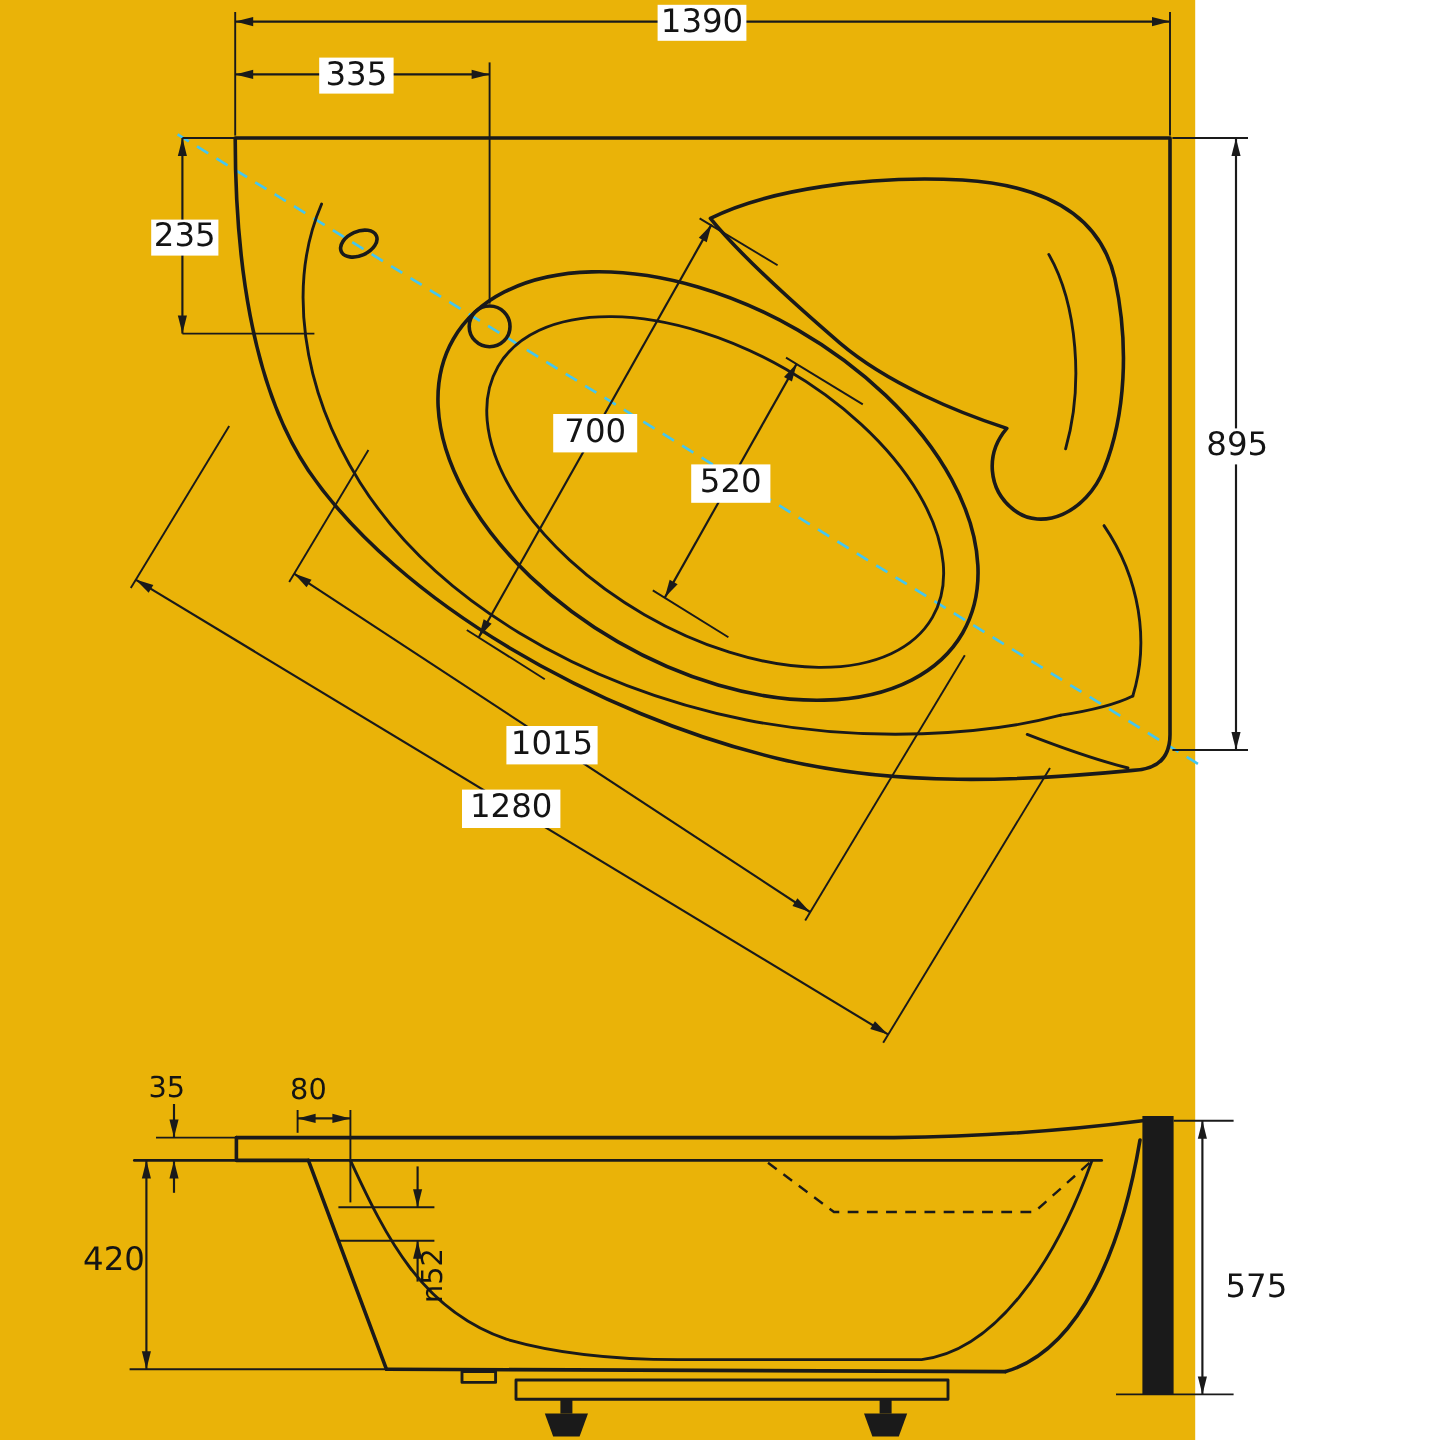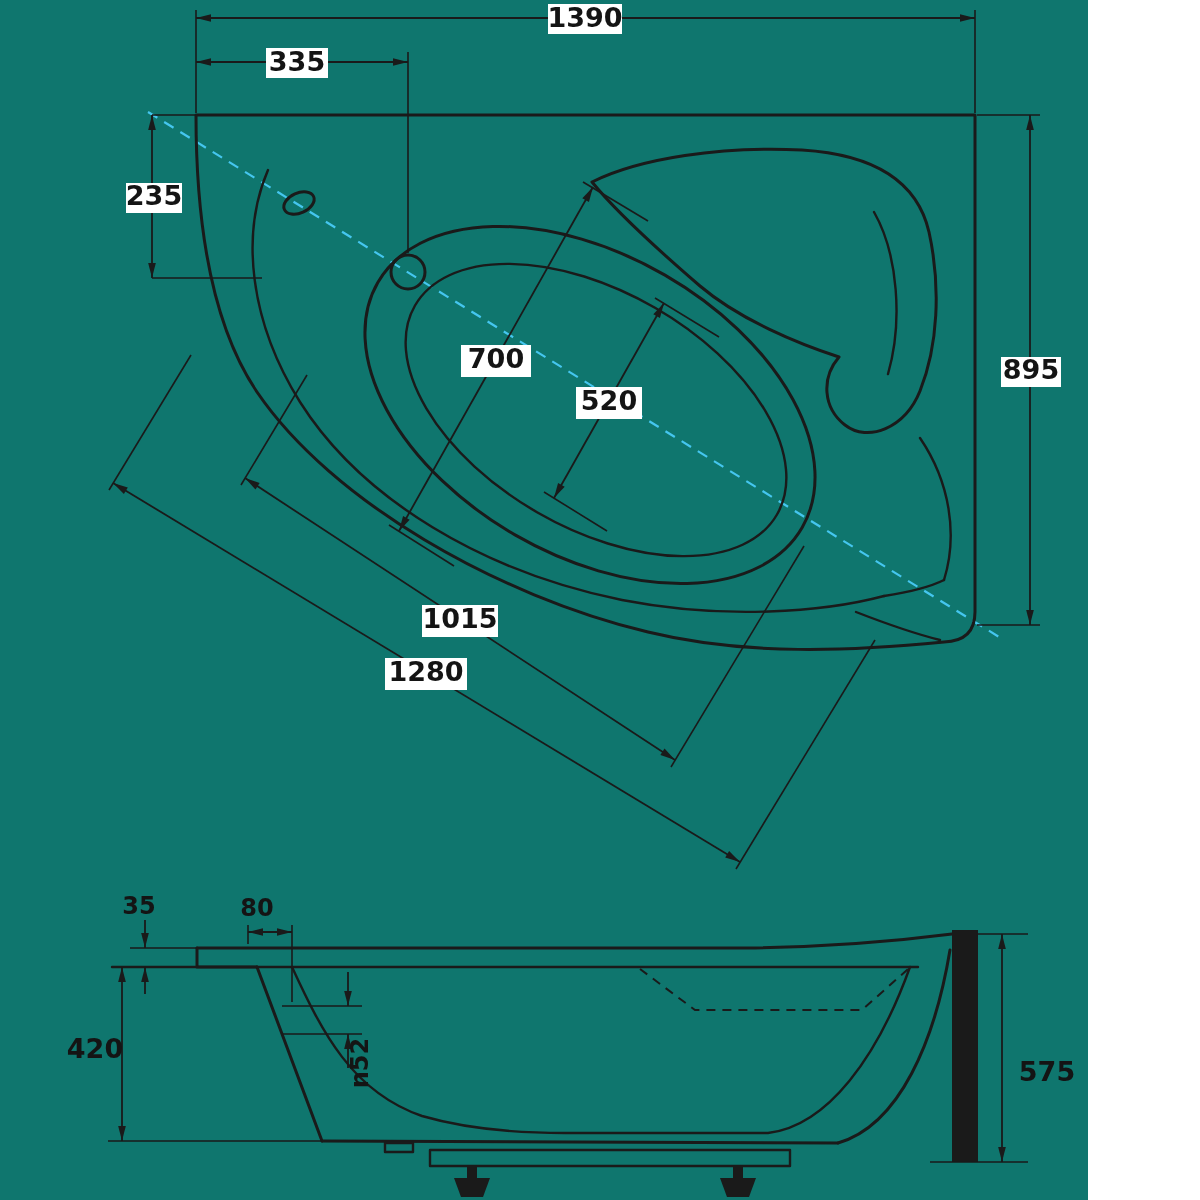--- a/index.html
+++ b/index.html
@@ -4,24 +4,23 @@
 <style>
   html, body {
     margin: 0;
     padding: 0;
     background: #ffffff;
     width: 1200px;
     height: 1200px;
     font-family: "DejaVu Sans", "Liberation Sans", sans-serif;
   }
   .drawing-wrap {
-    width: 1088px;
+    width: 996px;
     height: 1200px;
-    background: #0f766e;
-    font-weight: bold;
+    background: #eab308;
   }
   svg {
     display: block;
   }
   .outline {
     fill: none;
     stroke: #1a1a1a;
     stroke-width: 3;
     stroke-linejoin: round;
     stroke-linecap: round;

